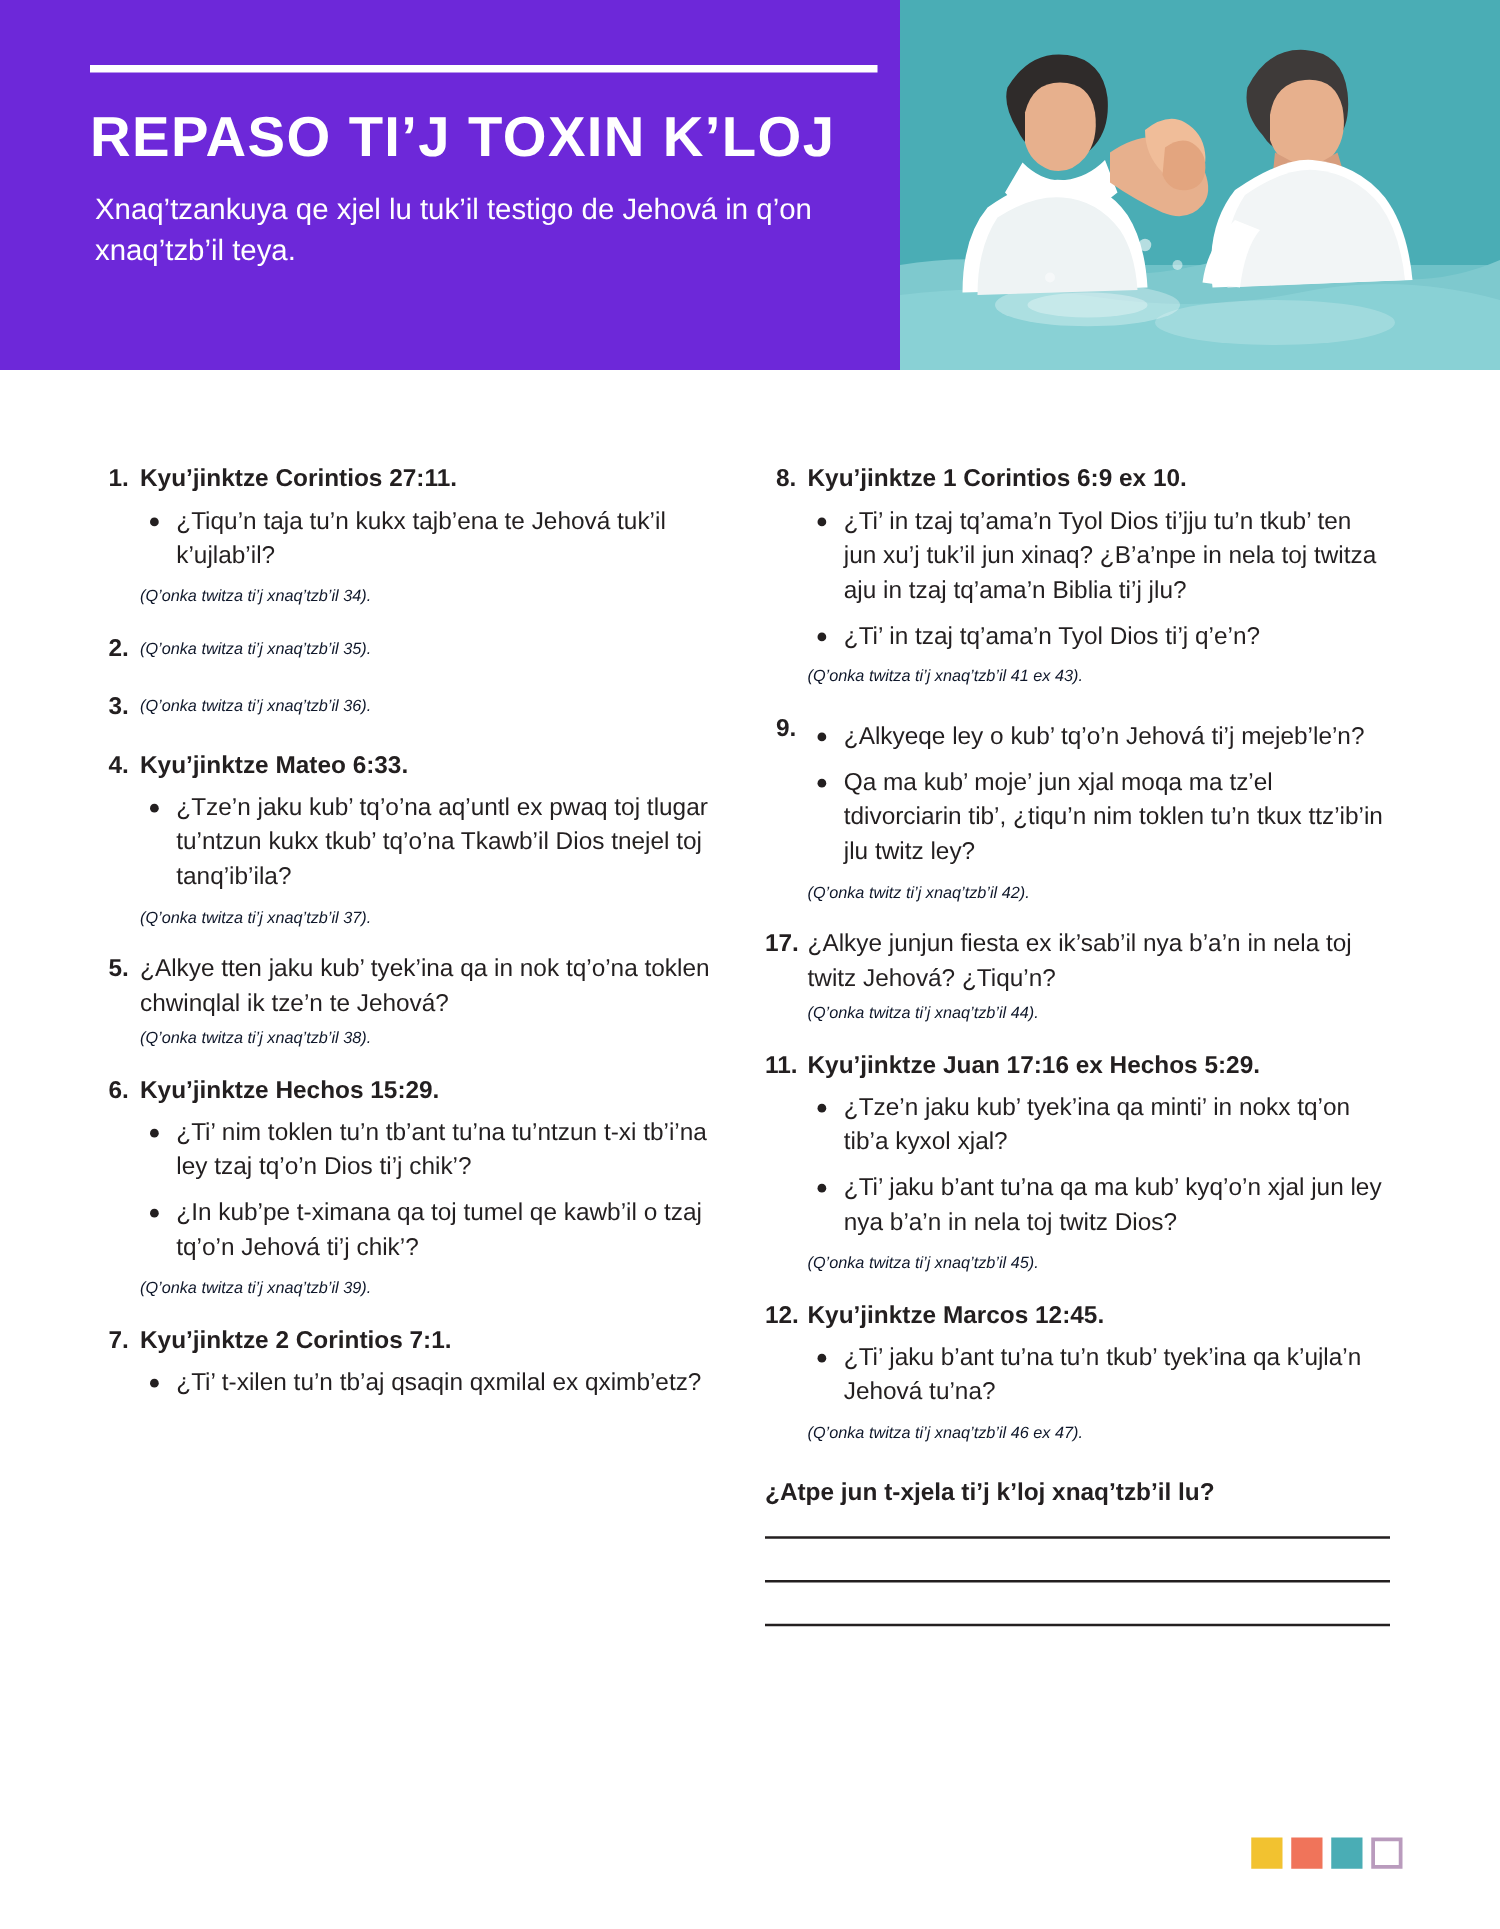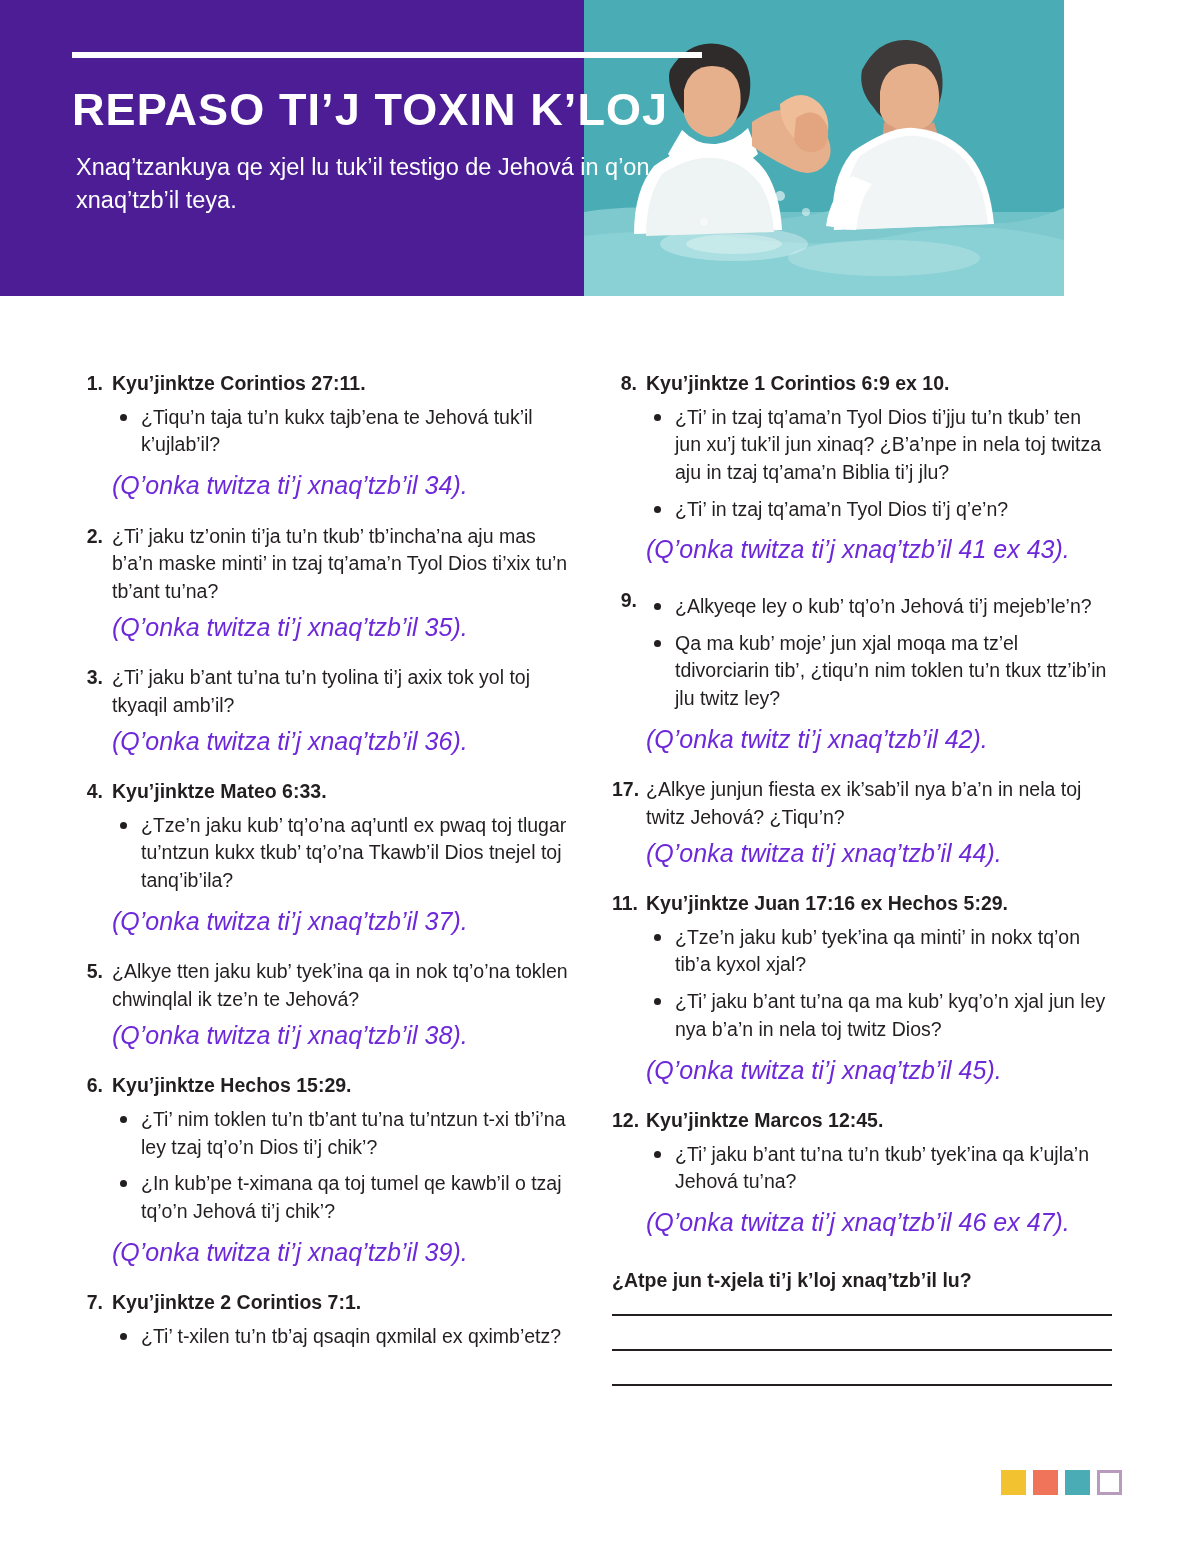--- a/index.html
+++ b/index.html
@@ -12,23 +12,23 @@
     background: #ffffff;
     font-family: "Liberation Sans", sans-serif;
     color: #231f20;
     overflow: hidden;
     position: relative;
   }
 
   
   .header {
     position: relative;
-    width: 1064px;
+    width: 1200px;
     height: 296px;
-    background: #4c1d95;
+    background: #6d28d9;
     overflow: hidden;
   }
   .header-art {
     position: absolute;
     right: 0;
     top: 0;
     width: 480px;
     height: 296px;
     overflow: hidden;
   }
@@ -117,22 +117,22 @@
     position: absolute;
     left: 8px;
     top: 10px;
     width: 7px;
     height: 7px;
     border-radius: 50%;
     background: #231f20;
   }
   .ref {
     font-style: italic;
-    color: #6d28d9;
-    font-size: 25px;
+    color: #0f172a;
+    font-size: 13px;
     line-height: 1.42;
     margin: 4px 0 0 0;
   }
 
   .final-q {
     font-size: 19.5px;
     font-weight: bold;
     margin: 26px 0 20px 0;
     line-height: 1.42;
   }
@@ -224,28 +224,26 @@
           <p class="q-lead bold">Kyu’jinktze Corintios 27:11.</p>
           <ul class="bullets">
             <li>¿Tiqu’n taja tu’n kukx tajb’ena te Jehová tuk’il k’ujlab’il?</li>
           </ul>
           <p class="ref">(Q’onka twitza ti’j xnaq’tzb’il 34).</p>
         </div>
       </div>
       <div class="item">
         <div class="num bold">2.</div>
         <div class="body-col">
-          <p class="q-lead">¿Ti’ jaku tz’onin ti’ja tu’n tkub’ tb’incha’na aju mas b’a’n maske minti’ in tzaj tq’ama’n Tyol Dios ti’xix tu’n tb’ant tu’na?</p>
           <p class="ref">(Q’onka twitza ti’j xnaq’tzb’il 35).</p>
         </div>
       </div>
       <div class="item">
         <div class="num bold">3.</div>
         <div class="body-col">
-          <p class="q-lead">¿Ti’ jaku b’ant tu’na tu’n tyolina ti’j axix tok yol toj tkyaqil amb’il?</p>
           <p class="ref">(Q’onka twitza ti’j xnaq’tzb’il 36).</p>
         </div>
       </div>
       <div class="item">
         <div class="num bold">4.</div>
         <div class="body-col">
           <p class="q-lead bold">Kyu’jinktze Mateo 6:33.</p>
           <ul class="bullets">
             <li>¿Tze’n jaku kub’ tq’o’na aq’untl ex pwaq toj tlugar tu’ntzun kukx tkub’ tq’o’na Tkawb’il Dios tnejel toj tanq’ib’ila?</li>
           </ul>

